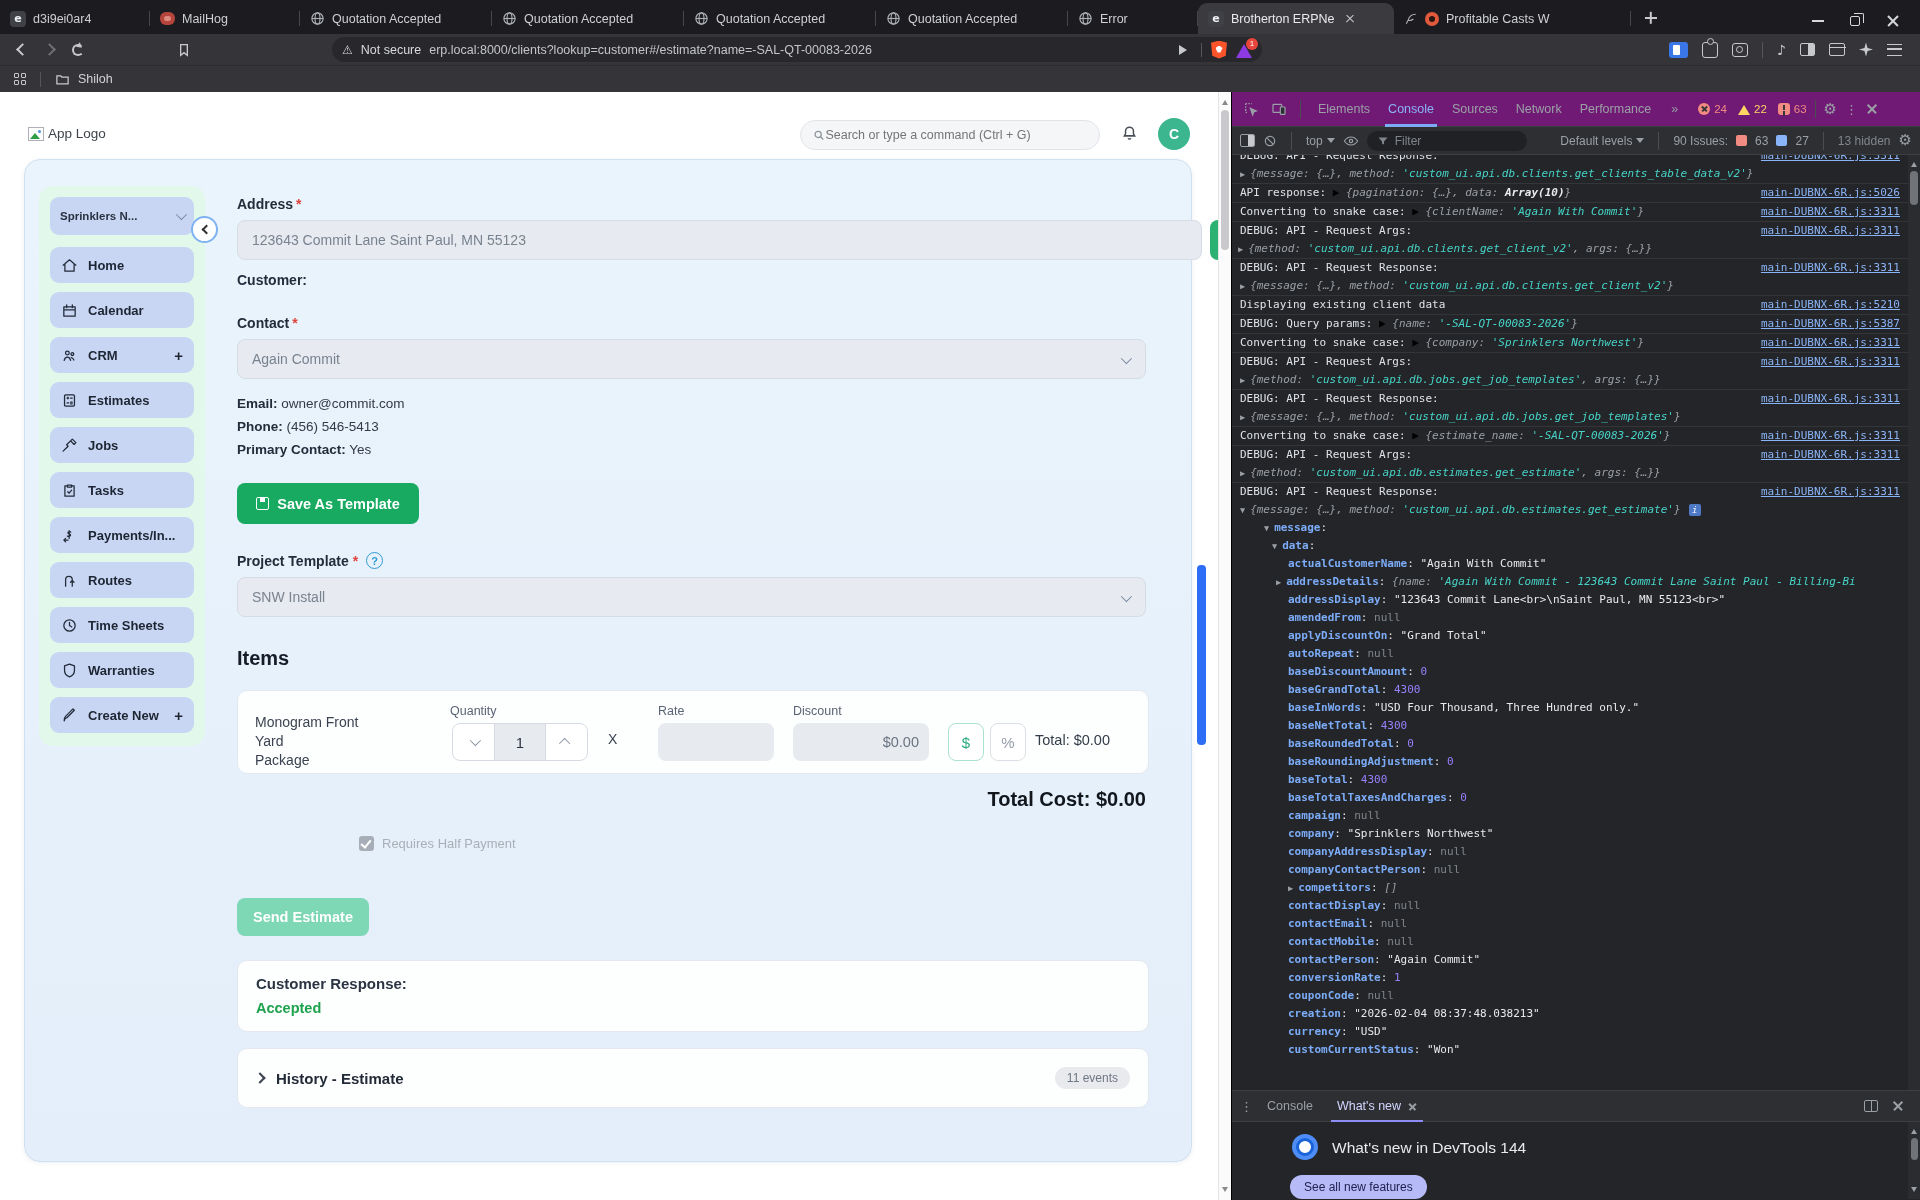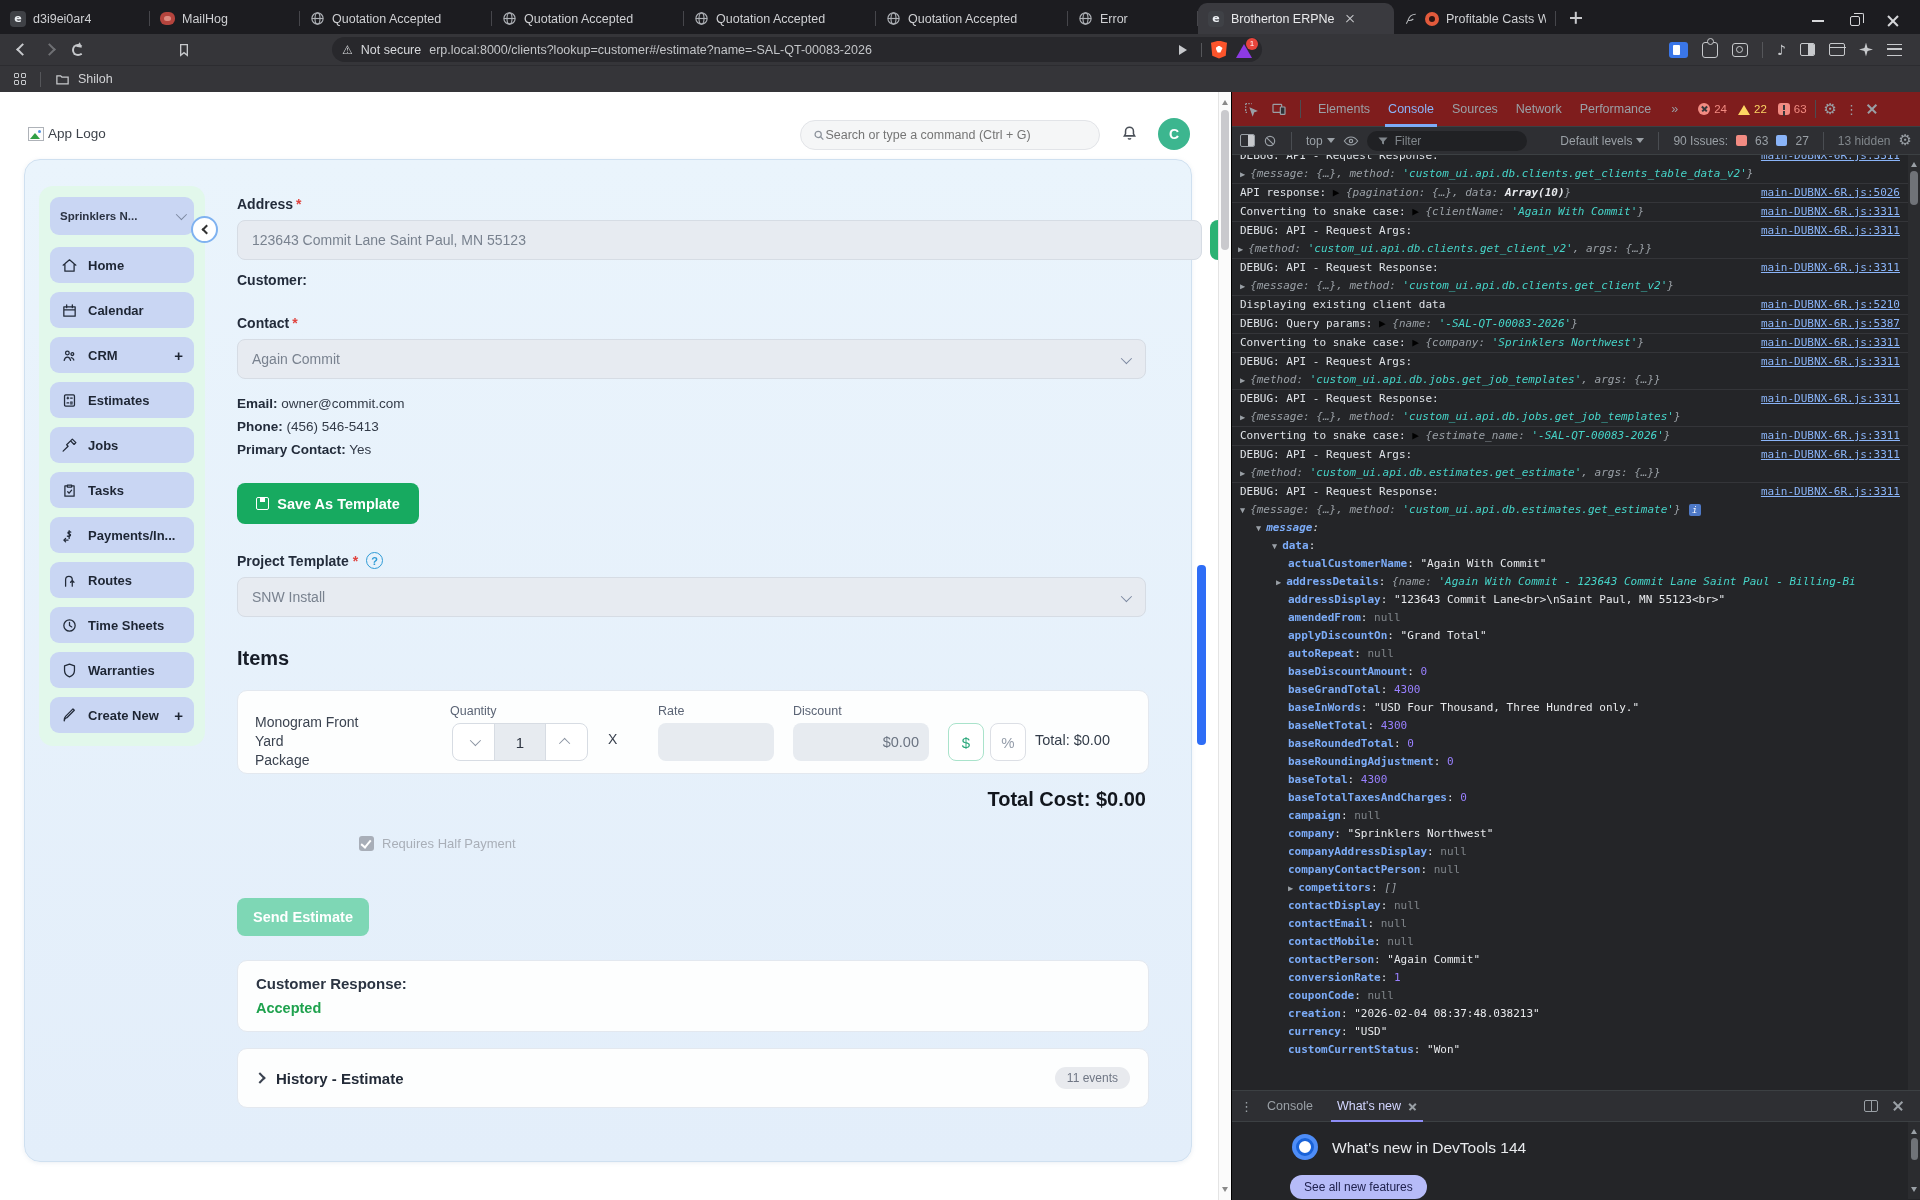--- a/index.html
+++ b/index.html
@@ -178,21 +178,21 @@
 
   
   #pagesb{position:absolute;left:1218px;top:92px;width:13px;height:1108px;background:#fbfbfb;border-left:1px solid #e4e4e4}
   .sb-arr{position:absolute;left:3px;width:0;height:0;border:3.5px solid transparent}
   .sb-arr.up{top:5px;border-bottom:5px solid #8a8a8a}
   .sb-arr.down{bottom:5px;border-top:5px solid #8a8a8a}
   #pagesb .thumb{position:absolute;left:2px;top:18px;width:8px;height:140px;background:#c9c9cd;border-radius:4px}
 
   
   #devtools{position:absolute;left:1231px;top:92px;width:689px;height:1108px;background:#242528;border-left:1px solid #000}
-  #dt-tabs{height:35px;background:#7f1d1d;border-bottom:1px solid #3c4043;display:flex;align-items:center;gap:2px;
+  #dt-tabs{height:35px;background:#701a75;border-bottom:1px solid #3c4043;display:flex;align-items:center;gap:2px;
     color:#9aa0a6;font-size:12.5px;padding:0 6px}
   .dt-ic{margin:0 5px;display:flex;align-items:center}
   .dt-sep{width:1px;height:18px;background:#4a4d52;margin:0 6px}
   .dt-tab{padding:0 9px;height:35px;display:flex;align-items:center;position:relative}
   .dt-tab.active{color:#8ab4f8}
   .dt-tab.active::after{content:"";position:absolute;left:6px;right:6px;bottom:0;height:2.5px;background:#7cacf8}
   .cnt{display:flex;align-items:center;gap:4px;margin-left:9px;font-size:11.5px}
   .cnt .err-ic{width:12px;height:12px;border-radius:50%;background:#f28b82;position:relative}
   .cnt .err-ic::before,.cnt .err-ic::after{content:"";position:absolute;left:2.5px;top:5.2px;width:7px;height:1.5px;background:#35363a}
   .cnt .err-ic::before{transform:rotate(45deg)} .cnt .err-ic::after{transform:rotate(-45deg)}
@@ -318,21 +318,21 @@
           <path d="M3 12h18"></path>
         </svg>
       </span>
       <span class="tlabel">Error</span>
     </div>
     <div class="tab active" style="width: 196px;">
       <span class="fav-erp">e</span>
       <span class="tlabel">Brotherton ERPNe</span>
       <span class="tab-close"></span>
     </div>
-    <div class="tab" style="width: 162px;">
+    <div class="tab" style="width: 237px;">
       <span>
         <svg width="14" height="14" viewBox="0 0 24 24" fill="none" stroke="#b9bbbe" stroke-width="1.8" style="display:block">
           <path d="M20 4c-6 0-11 4-13 10l-3 6"></path>
           <path d="M7 14c3 1 6 .5 9-2"></path>
         </svg>
       </span>
       <span class="fav-ring"></span>
       <span class="tlabel">Profitable Casts W</span>
     </div>
     <span class="newtab"></span>
@@ -749,21 +749,21 @@
           <span class="lc" style="padding-left: 8px;"><span class="caret">▶</span><span class="sg-d">{method: </span><span class="sg-s">'custom_ui.api.db.estimates.get_estimate'</span><span class="sg-d">, args: {…}}</span></span>
         </div>
         <div class="c-line">
           <span class="lc" style="padding-left: 8px;"><span class="sg-t">DEBUG: API - Request Response:</span></span>
           <span class="srclink">main-DUBNX-6R.js:3311</span>
         </div>
         <div class="c-line">
           <span class="lc" style="padding-left: 8px;"><span class="caret">▼</span><span class="sg-d">{message: {…}, method: </span><span class="sg-s">'custom_ui.api.db.estimates.get_estimate'</span><span class="sg-d">}</span><span class="sg-i">i</span></span>
         </div>
         <div class="c-line">
-          <span class="lc" style="padding-left: 24px; font-style: italic;"><span class="caret">▼</span><span class="sg-k">message</span><span class="sg-t">:</span></span>
+          <span class="lc" style="padding-left: 32px;"><span class="caret">▼</span><span class="sg-k">message</span><span class="sg-t">:</span></span>
         </div>
         <div class="c-line">
           <span class="lc" style="padding-left: 40px;"><span class="caret">▼</span><span class="sg-k">data</span><span class="sg-t">:</span></span>
         </div>
         <div class="c-line">
           <span class="lc" style="padding-left: 56px;"><span class="sg-k">actualCustomerName</span><span class="sg-t">: </span><span class="sg-v">"Again With Commit"</span></span>
         </div>
         <div class="c-line">
           <span class="lc" style="padding-left: 44px;"><span class="caret">▶</span><span class="sg-k">addressDetails</span><span class="sg-t">: </span><span class="sg-d">{name: </span><span class="sg-s">'Again With Commit - 123643 Commit Lane Saint Paul - Billing-Bi</span></span>
         </div>

